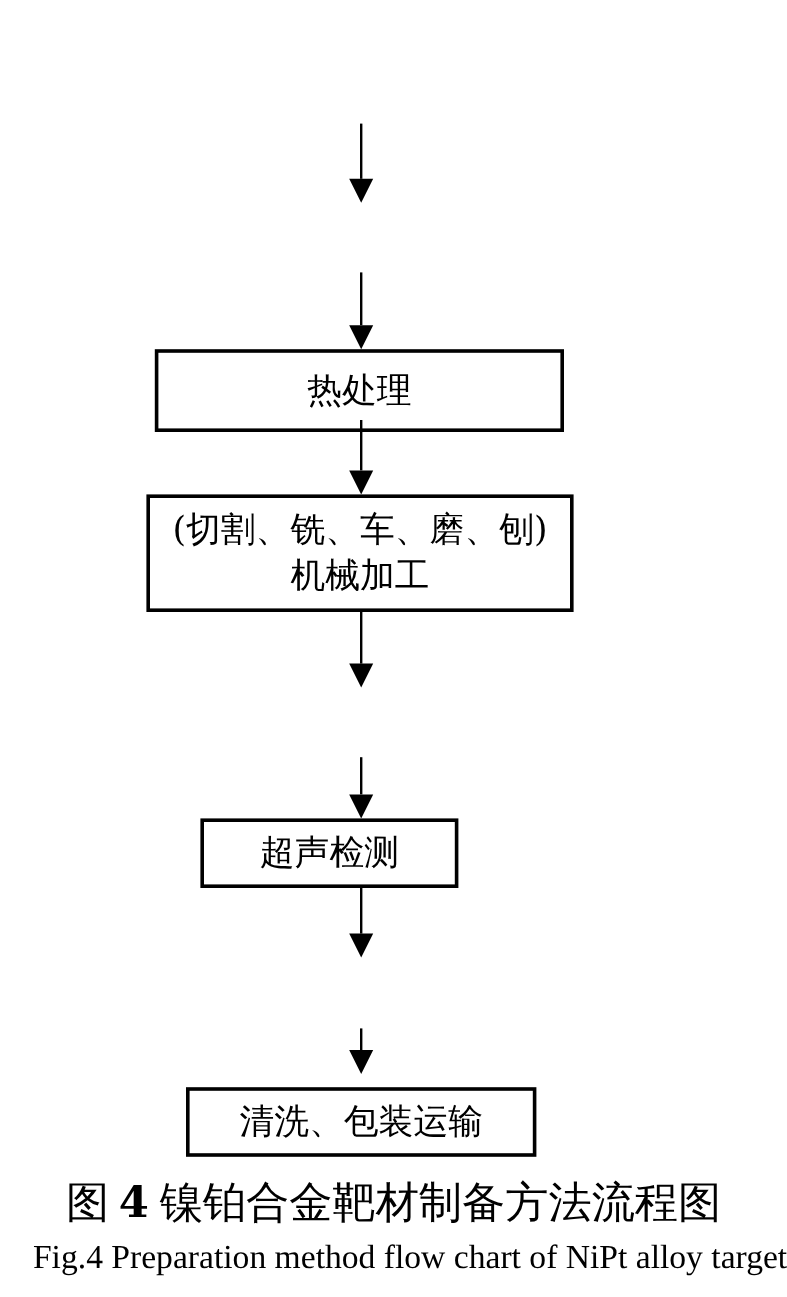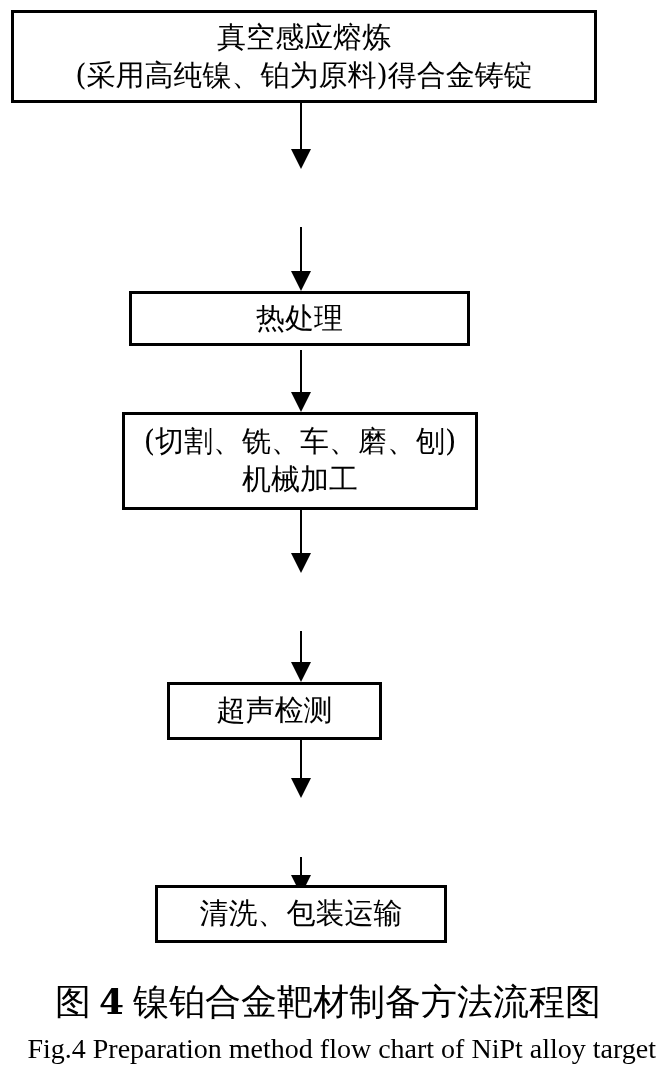--- a/index.html
+++ b/index.html
@@ -25,26 +25,26 @@
     flex-direction: column;
     align-items: center;
     justify-content: center;
     text-align: center;
     font-size: 29px;
     line-height: 1.3;
     white-space: nowrap;
   }
   .node-1 { left: 11px;  top: 10px;  width: 586px; height: 93px; }
   .node-2 { left: 129px; top: 169px; width: 341px; height: 58px; }
-  .node-3 { left: 129px; top: 291px; width: 341px; height: 55px; }
+  .node-3 { left: 129px; top: 291px; width: 341px; height: 69px; }
   .node-4 { left: 122px; top: 412px; width: 356px; height: 98px; }
   .node-5 { left: 129px; top: 573px; width: 340px; height: 58px; }
   .node-6 { left: 167px; top: 682px; width: 215px; height: 58px; }
   .node-7 { left: 168px; top: 798px; width: 262px; height: 59px; }
-  .node-8 { left: 155px; top: 885px; width: 292px; height: 58px; }
+  .node-8 { left: 155px; top: 906px; width: 292px; height: 58px; }
 
   .arrow {
     position: absolute;
     left: 301px;
     transform: translateX(-50%);
     display: flex;
     flex-direction: column;
     align-items: center;
   }
   .arrow .shaft {
@@ -90,24 +90,20 @@
     font-family: "Liberation Serif", serif;
     font-size: 28px;
     white-space: nowrap;
   }
 </style>
 </head>
 <body>
 
 <div class="canvas">
 
-  <div class="node node-1">
-    <div>真空感应熔炼</div>
-    <div>(采用高纯镍、铂为原料)得合金铸锭</div>
-  </div>
 
   <div class="arrow arrow-1">
     <span class="shaft"></span>
     <span class="head"></span>
   </div>
 
 
   <div class="arrow arrow-2">
     <span class="shaft"></span>
     <span class="head"></span>

